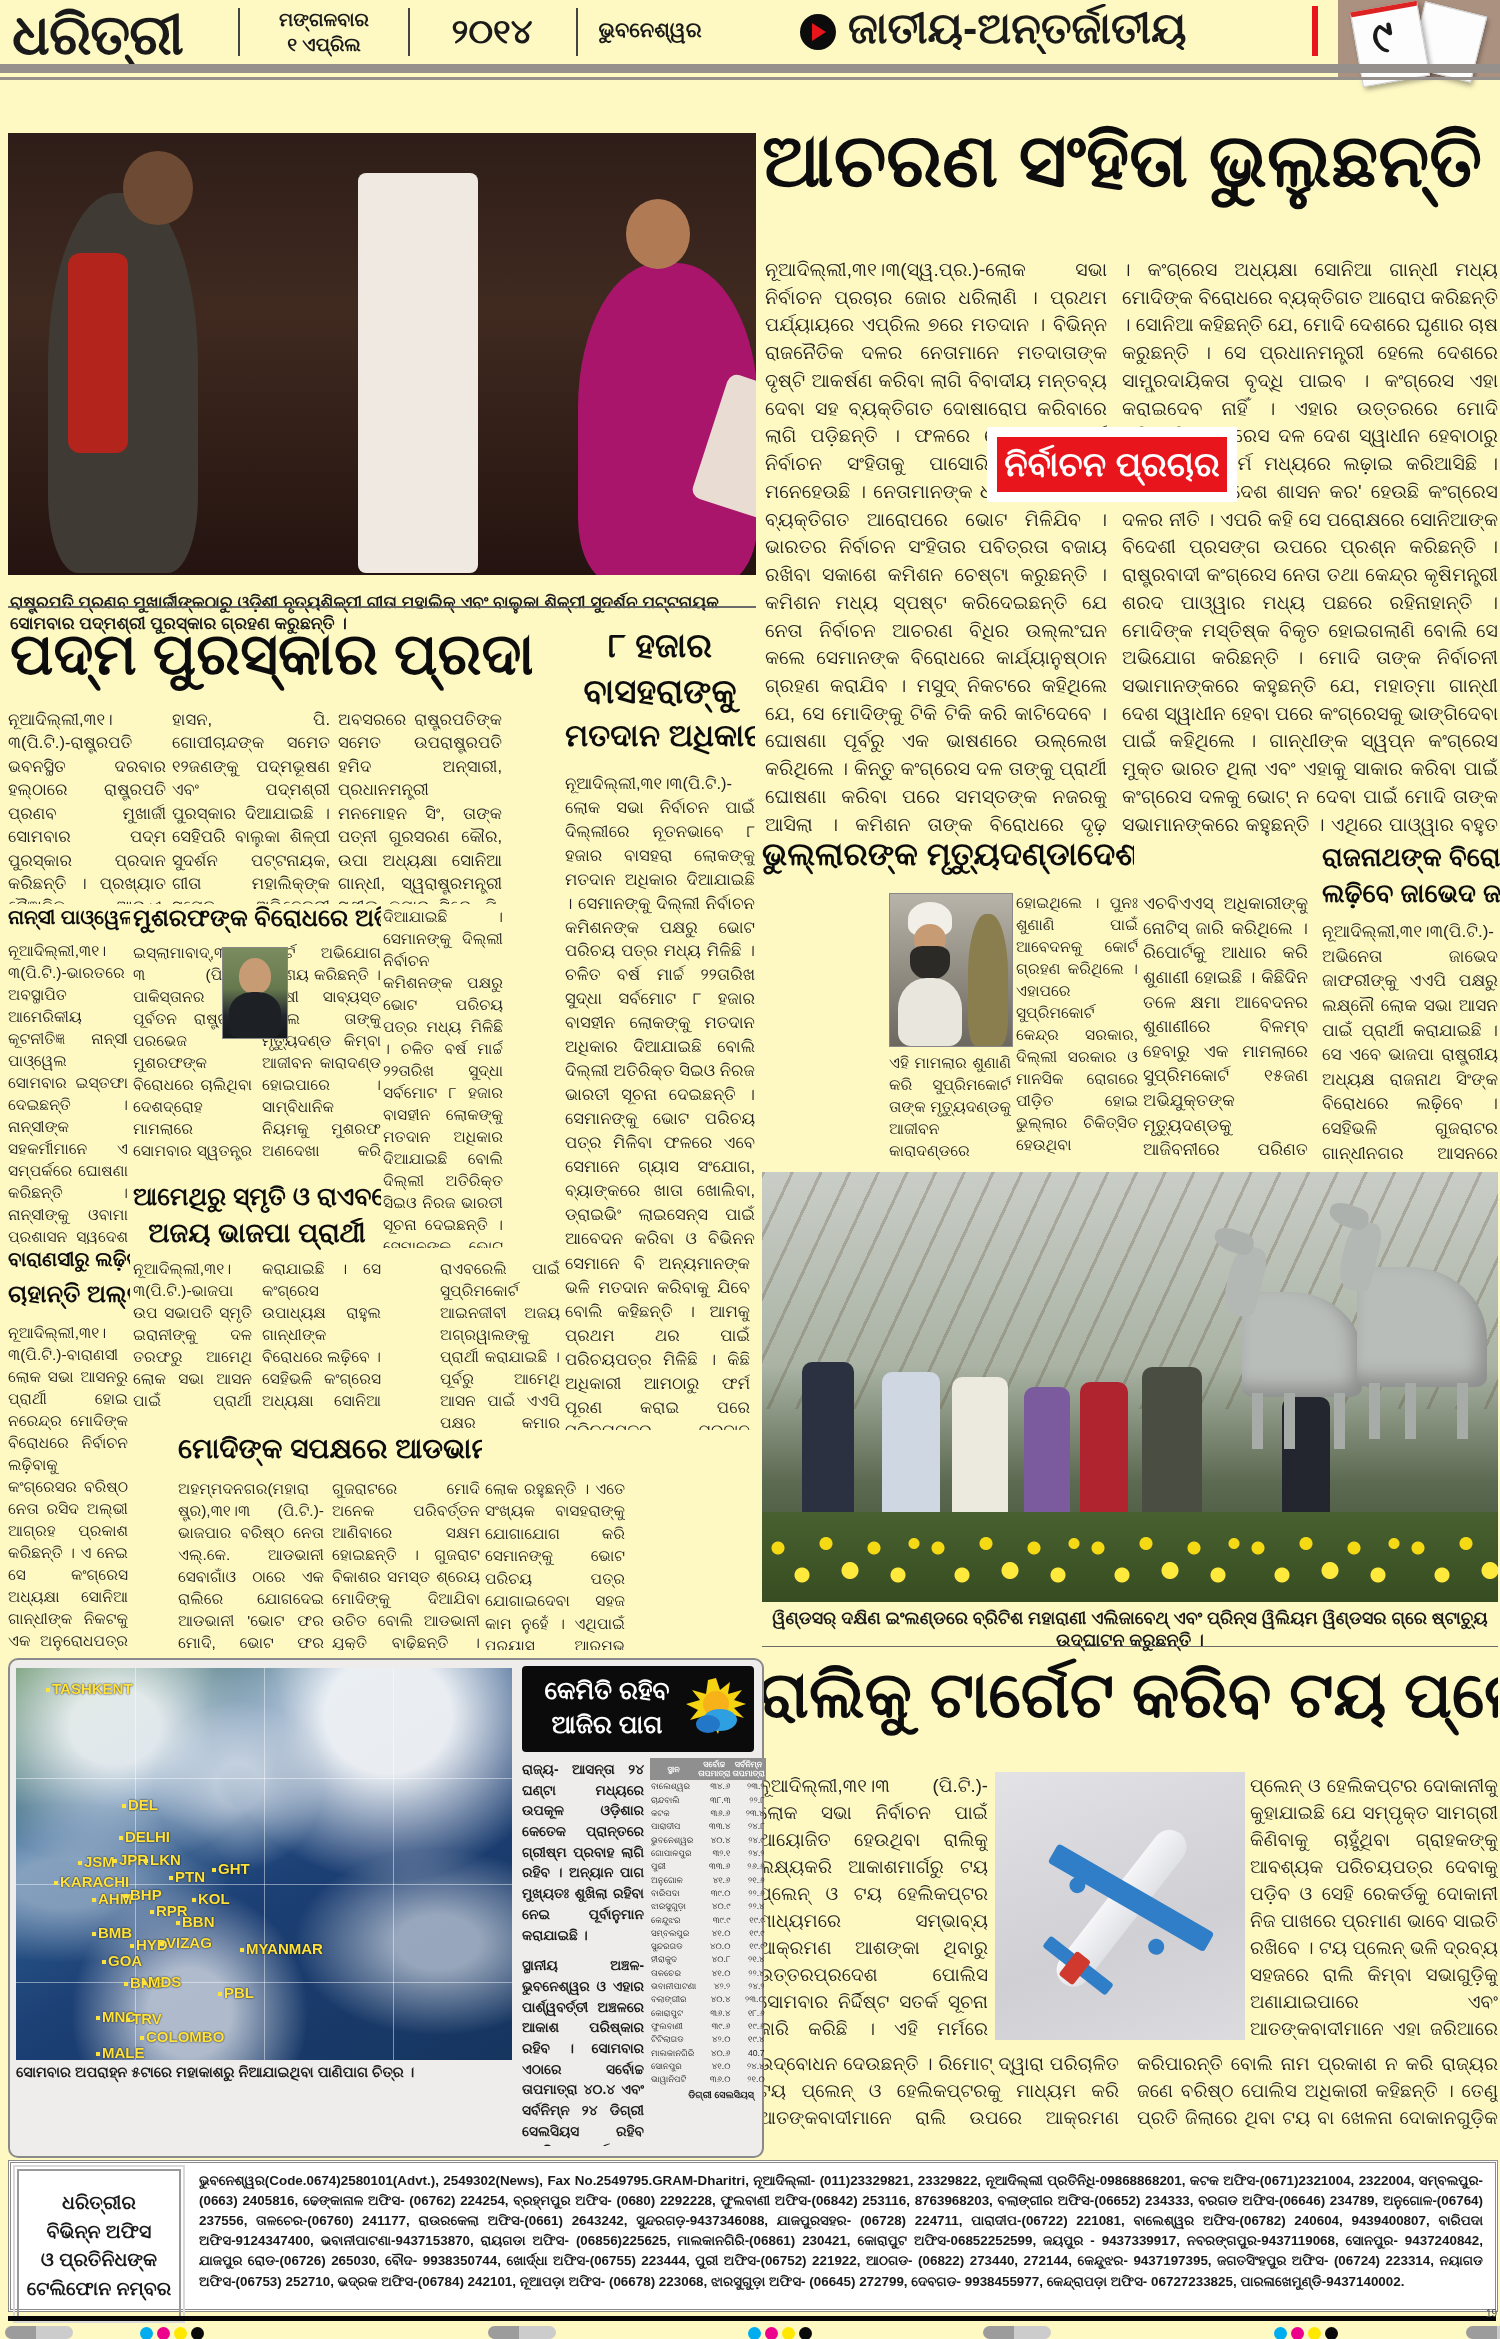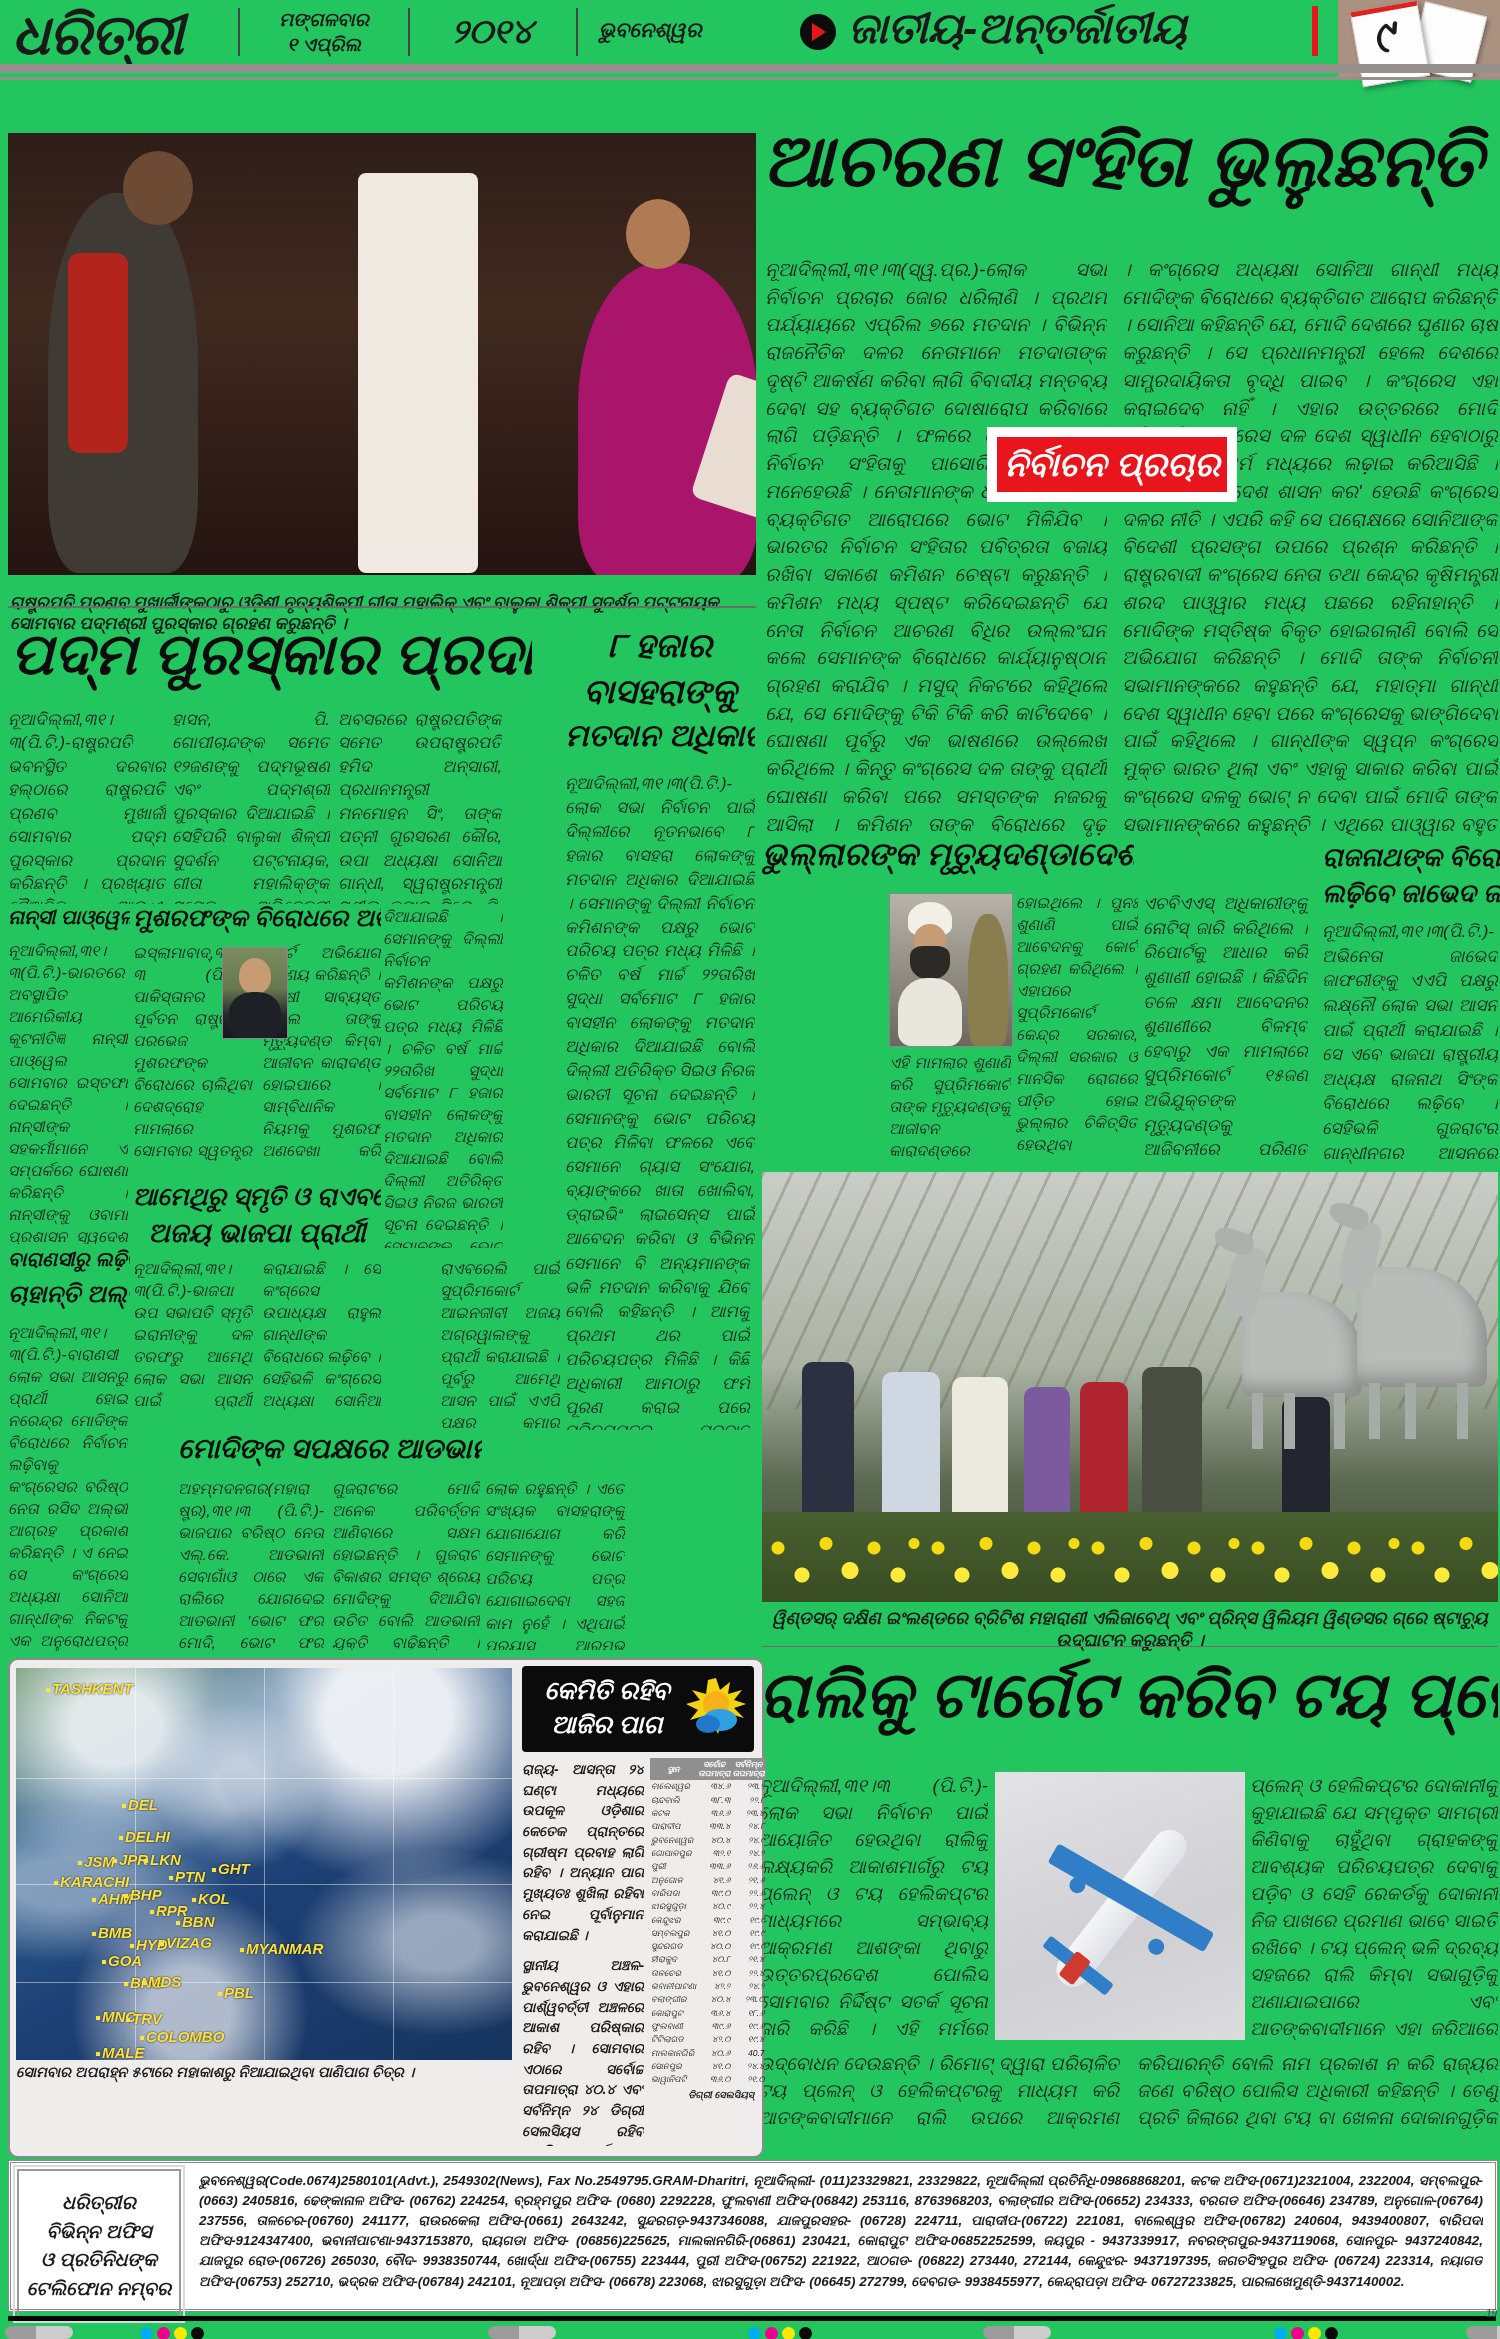--- a/index.html
+++ b/index.html
@@ -1,17 +1,17 @@
 <!DOCTYPE html>
 <html><head>
 <meta charset="utf-8">
 <style>
   html,body{margin:0;padding:0;background:#fff;}
   body{font-family:"Liberation Sans","DejaVu Sans",sans-serif;color:#1a1a1a;}
-  #page{position:relative;width:1500px;height:2339px;background:#22c55e;overflow:hidden;font-style:italic;}
+  #page{position:relative;width:1500px;height:2339px;background:#fef9c3;overflow:hidden;}
   .abs{position:absolute;}
   .jt{ text-align:justify; overflow:hidden; word-break:break-word; }
   .hd{ font-weight:900; color:#0d0d0d; overflow:hidden; white-space:nowrap; }
   .ctr{ text-align:center; }
   
   #logo{left:12px;top:2px;font-size:56px;font-weight:900;letter-spacing:-1px;}
   .vdiv{top:8px;width:2px;height:48px;background:#444;}
   #date-block{left:244px;top:8px;width:160px;font-size:19px;font-weight:700;line-height:1.3;}
   #year{left:412px;top:12px;width:160px;font-size:34px;font-weight:700;}
   #city{left:580px;top:18px;width:140px;font-size:21px;font-weight:700;}

